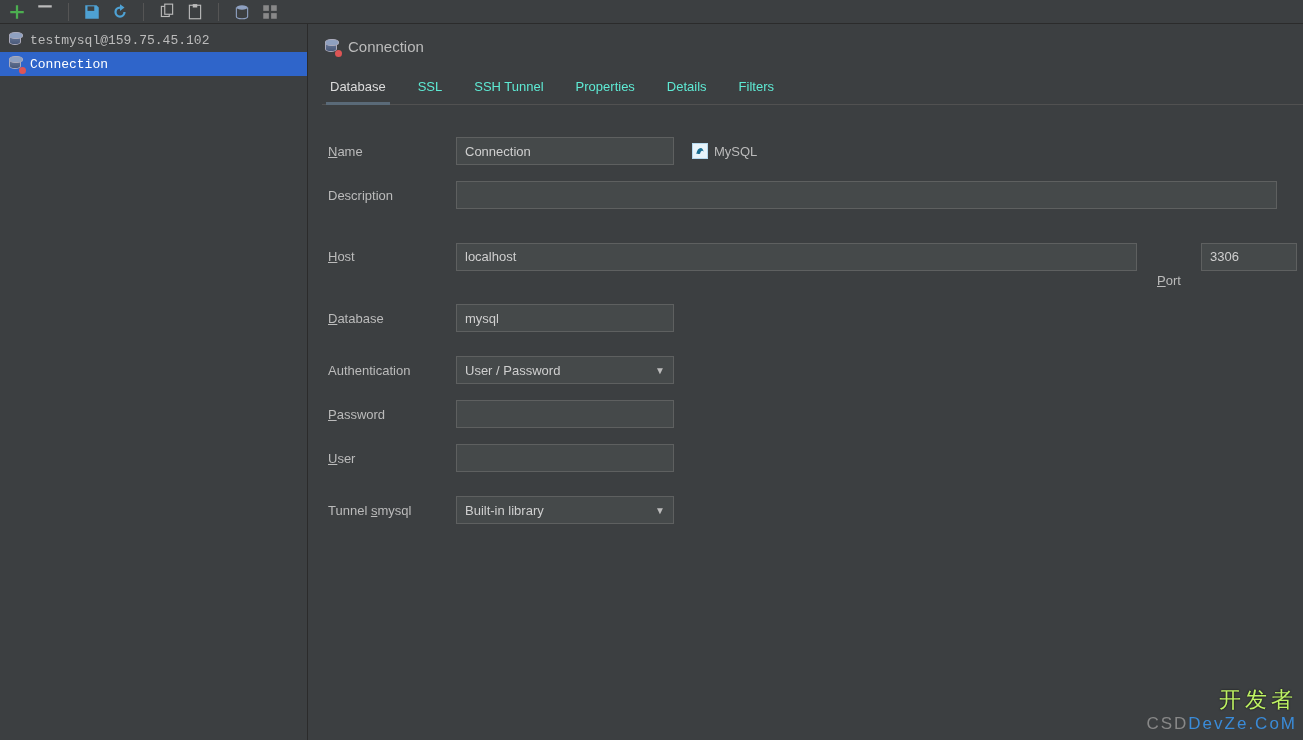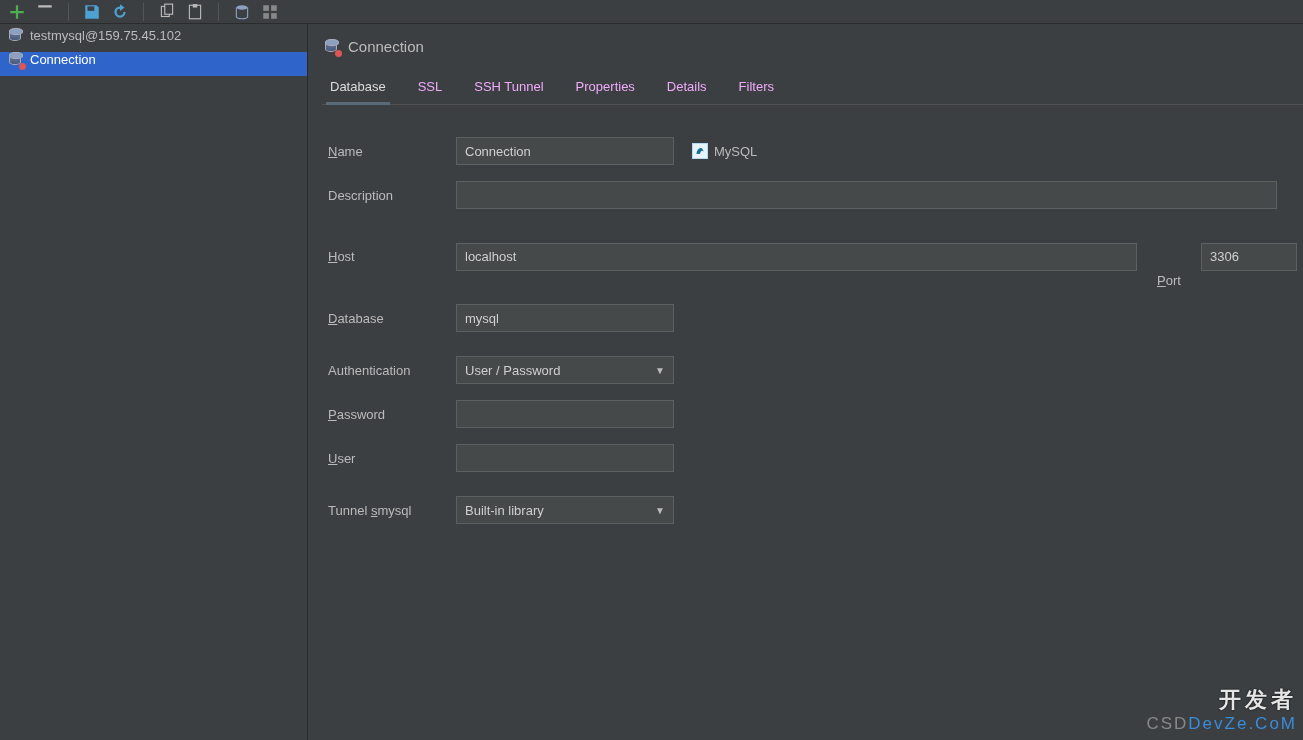--- a/index.html
+++ b/index.html
@@ -22,25 +22,26 @@
   .toolbar .sep { width:1px; height:18px; background:#555; margin:0 4px; }
 
   .main { display: flex; height: calc(100% - 24px); }
   .sidebar {
     width: 308px;
     background: #3c3f41;
     border-right: 1px solid #2b2b2b;
     padding-top: 4px;
   }
   .tree-item {
-    display: flex; align-items: flex-start;
+    display: flex; align-items: center;
     height: 24px;
     padding: 0 8px;
     gap: 6px;
     cursor: default;
+    font-family: Liberation Mono, monospace;
   }
   .tree-item.selected { background: #2f65ca; color: #ffffff; }
   .tree-item .db-icon, .header .db-icon {
     width: 16px; height: 16px; position: relative;
   }
   .db-cyl {
     width: 12px; height: 11px; border:1px solid #aab; border-radius: 6px/3px;
     background: linear-gradient(#6a7a9a,#4a5a7a);
     position:absolute; left:1px; top:2px;
   }
@@ -56,21 +57,21 @@
     overflow: hidden;
   }
   .header { display:flex; align-items:center; gap:8px; margin-bottom:18px; padding-left:2px; }
   .header-title { font-size: 15px; color:#bbbbbb; }
   .tabs {
     display:flex; gap:28px; padding-left:6px;
     border-bottom: 1px solid #515151;
   }
   .tab {
     padding: 6px 2px 10px 2px;
-    color: #f0abfc;
+    color: #5eead4;
     cursor: default;
     position: relative;
   }
   .tab.active { color: #dcdcdc; }
   .tab.active::after {
     content:""; position:absolute; left:-2px; right:-2px; bottom:-1px;
     height:3px; background:#5a6a78;
   }
   .form { padding: 32px 6px 0 6px; }
   .row { display:flex; align-items:center; margin-bottom: 16px; }
@@ -97,21 +98,21 @@
     border:1px solid #b5d9ef;
   }
   .mysql-icon svg { width:12px; height:12px; }
   .portlabel { width:44px; text-align:left;margin-top:48px; }
 
   .watermark {
     position:absolute; right:6px; bottom:6px;
     text-align:right; line-height:1.2;
     pointer-events:none;
   }
-  .watermark .wm-top { color:#e5e5e5; font-size:22px; font-weight:700; letter-spacing:4px; text-shadow:0 0 2px #000; }
+  .watermark .wm-top { color:#bef264; font-size:22px; font-weight:400; letter-spacing:4px; text-shadow:0 0 2px #000; }
   .watermark .wm-bot { color:#888; font-size:17px; letter-spacing:2px; }
 </style>
 </head>
 <body>
 
 <div class="toolbar">
   <span class="ticon">
       <svg viewBox="0 0 16 16">
         <path fill="#4caf50" d="M7 2h2v5h5v2H9v5H7V9H2V7h5z"></path>
       </svg>

